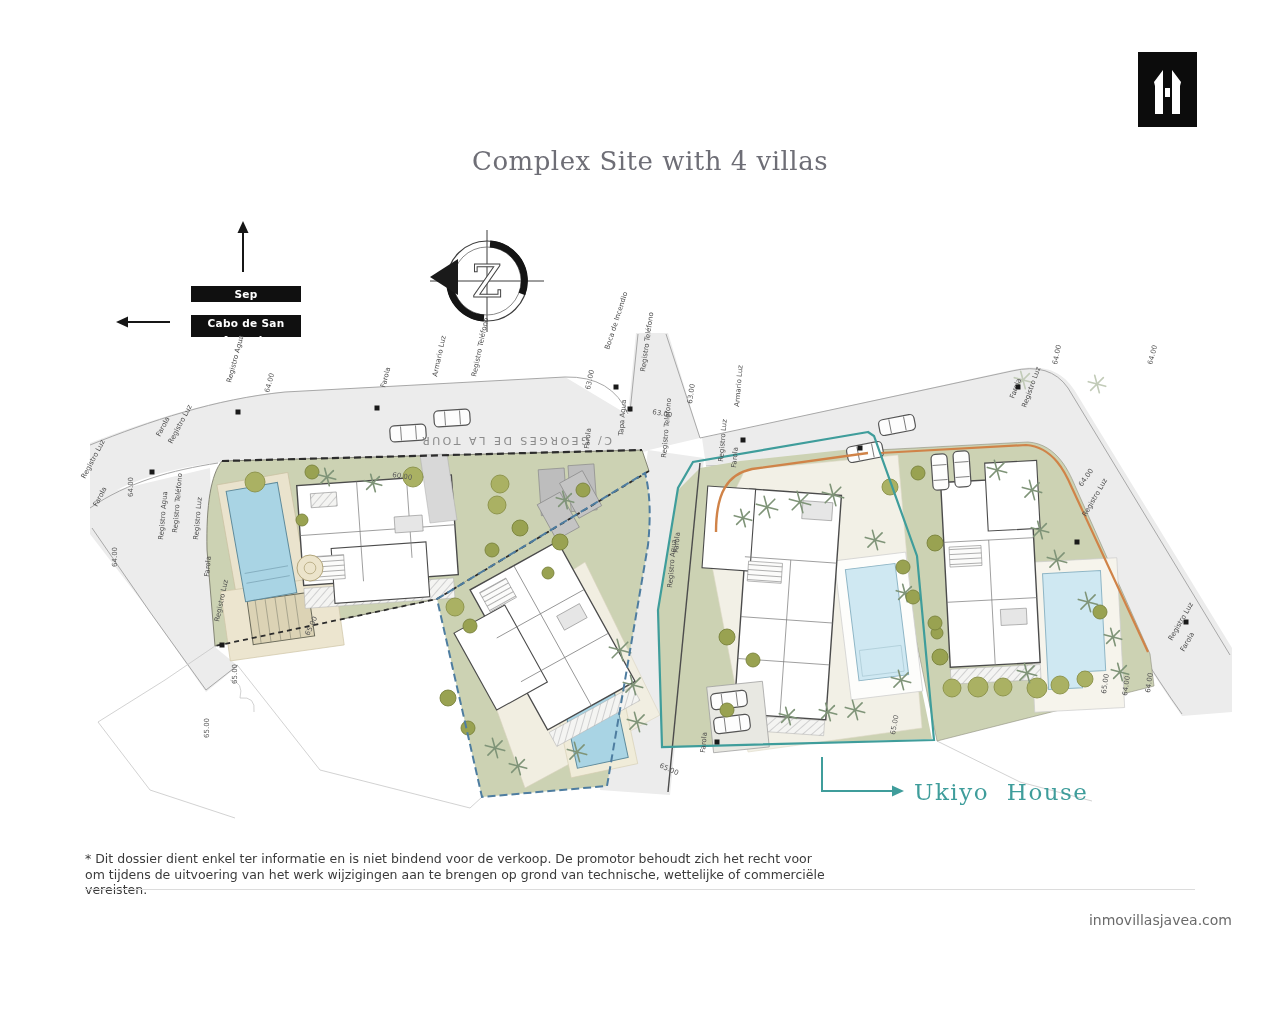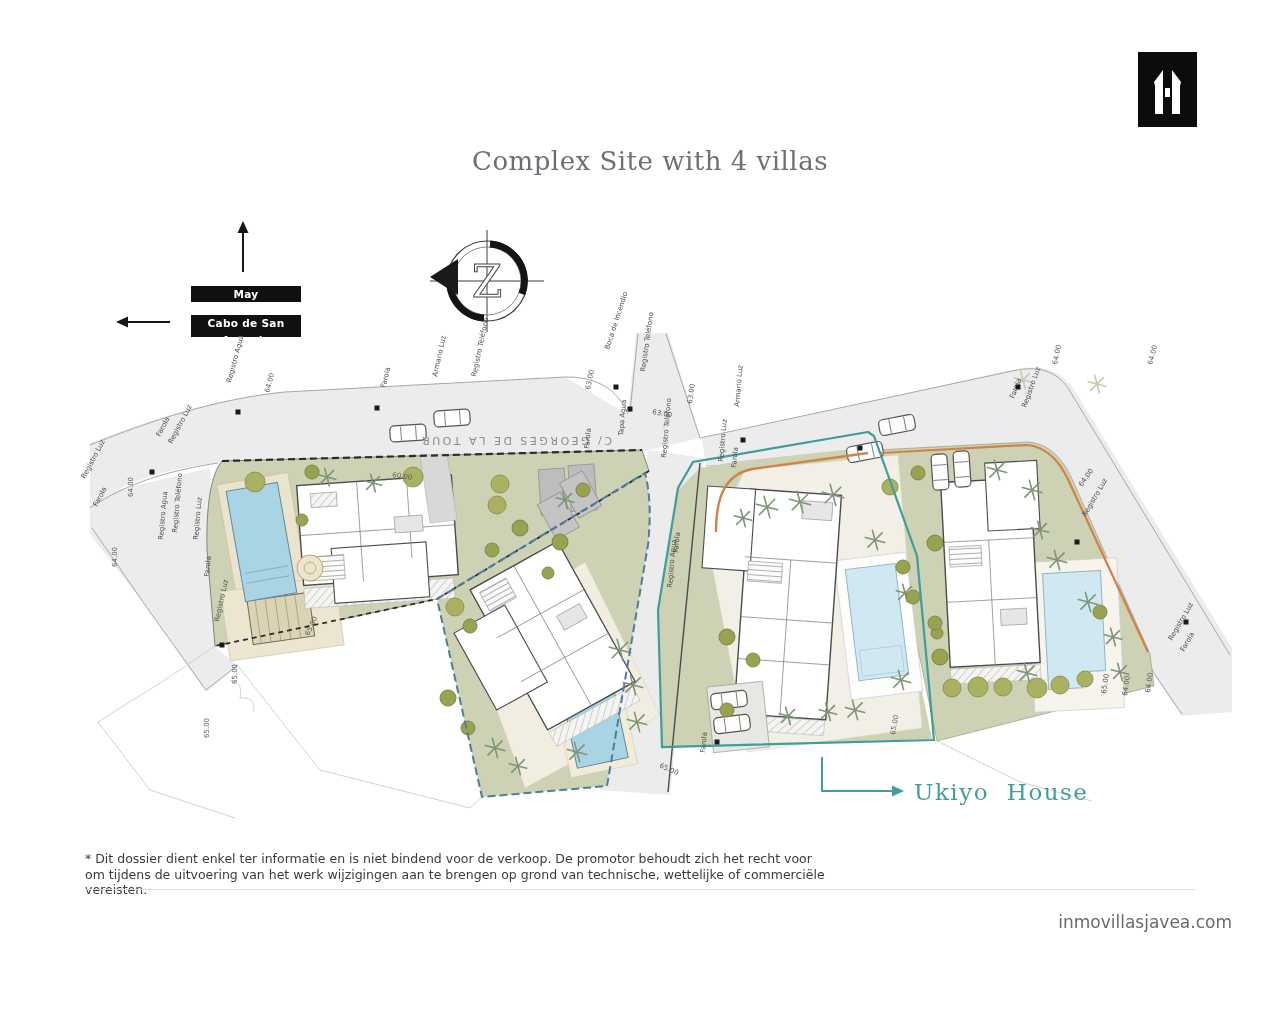--- a/index.html
+++ b/index.html
@@ -16,38 +16,38 @@
   #cape-box{left:191px;top:315px;height:22px;line-height:17px;}
   #plan-svg{position:absolute;left:0;top:0;}
   .plan-label{font-family:"DejaVu Sans",sans-serif;font-size:7px;fill:#4c4c4c;}
   .dim-label{font-family:"DejaVu Sans",sans-serif;font-size:7px;fill:#5a5a5a;}
   .road-name{font-family:"DejaVu Sans",sans-serif;font-size:11px;fill:#8c8c8c;letter-spacing:2.5px;}
   .ukiyo{font-family:"DejaVu Serif",serif;font-size:23px;fill:var(--teal);letter-spacing:1.5px;word-spacing:9px;}
   .note{position:absolute;left:85px;width:740px;font-size:12.5px;line-height:15.5px;color:#3b3b3b;}
   #note-nl{top:851px;}
   #note-en{top:901px;color:#4b4b4b;}
   .divider{position:absolute;left:85px;top:889px;width:1110px;height:1px;background:#dcdcdc;}
-  .website{position:absolute;right:48px;top:912px;font-size:17px;color:#6a6a6a;}
+  .website{position:absolute;right:48px;top:912px;font-size:14px;color:#6a6a6a;}
 </style>
 </head>
 <body>
 
 <div id="page">
 
   <div class="title-en">Complex Site with 4 villas</div>
 
   <div class="logo">
     <svg width="59" height="75" viewBox="0 0 59 75">
       <polygon points="16,30 25,18 25,62 17,62 17,34" fill="#fff"></polygon>
       <polygon points="43,30 34,18 34,62 42,62 42,34" fill="#fff"></polygon>
       <rect x="27" y="36" width="5" height="9" fill="#fff"></rect>
     </svg>
   </div>
 
-  <div class="dir-box" id="sea-box">May Mediterráneo</div>
+  <div class="dir-box" id="sea-box">Sep Mediterráneo</div>
   <div class="dir-box" id="cape-box">Cabo de San Antonio</div>
 
   <svg id="plan-svg" width="1280" height="1024" viewBox="0 0 1280 1024">
     <defs>
       <pattern id="hatch" width="6" height="6" patternUnits="userSpaceOnUse" patternTransform="rotate(45)">
         <rect width="6" height="6" fill="#f4f4f2"></rect>
         <line x1="0" y1="0" x2="0" y2="6" stroke="#cfcfcf" stroke-width="2"></line>
       </pattern>
       <pattern id="stairs" width="5" height="5" patternUnits="userSpaceOnUse">
         <rect width="5" height="5" fill="#fbfbfa"></rect>

